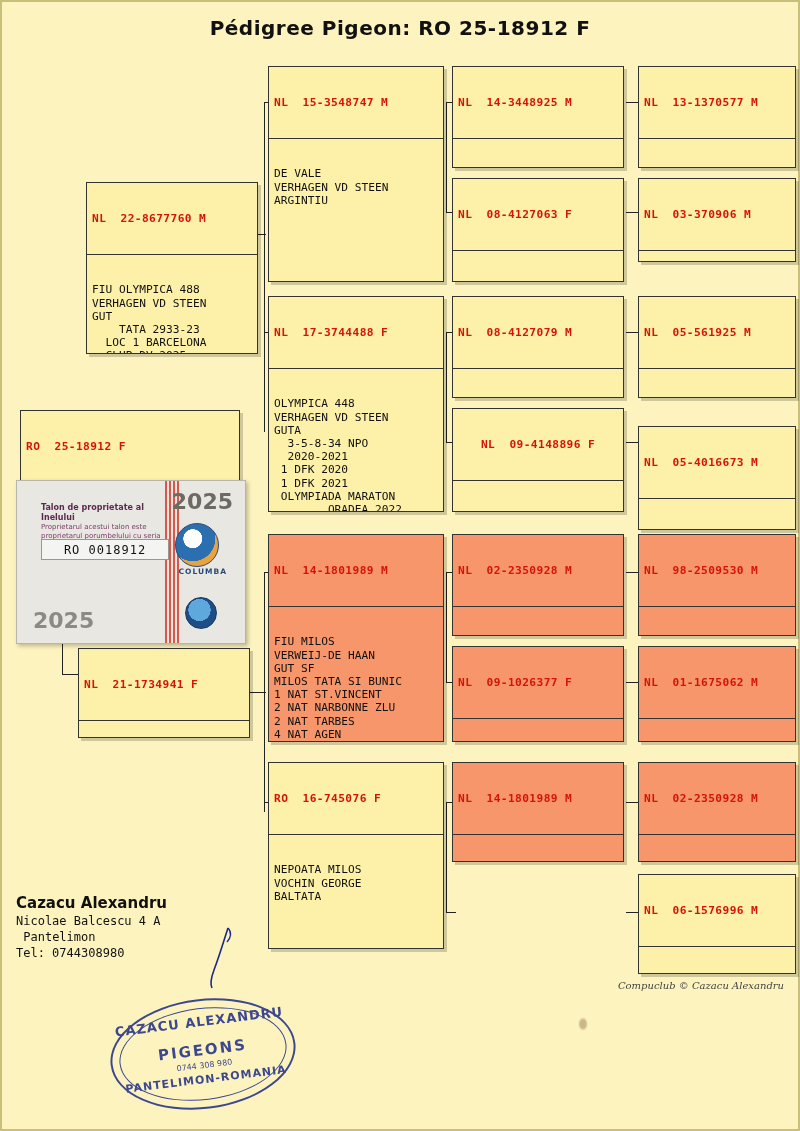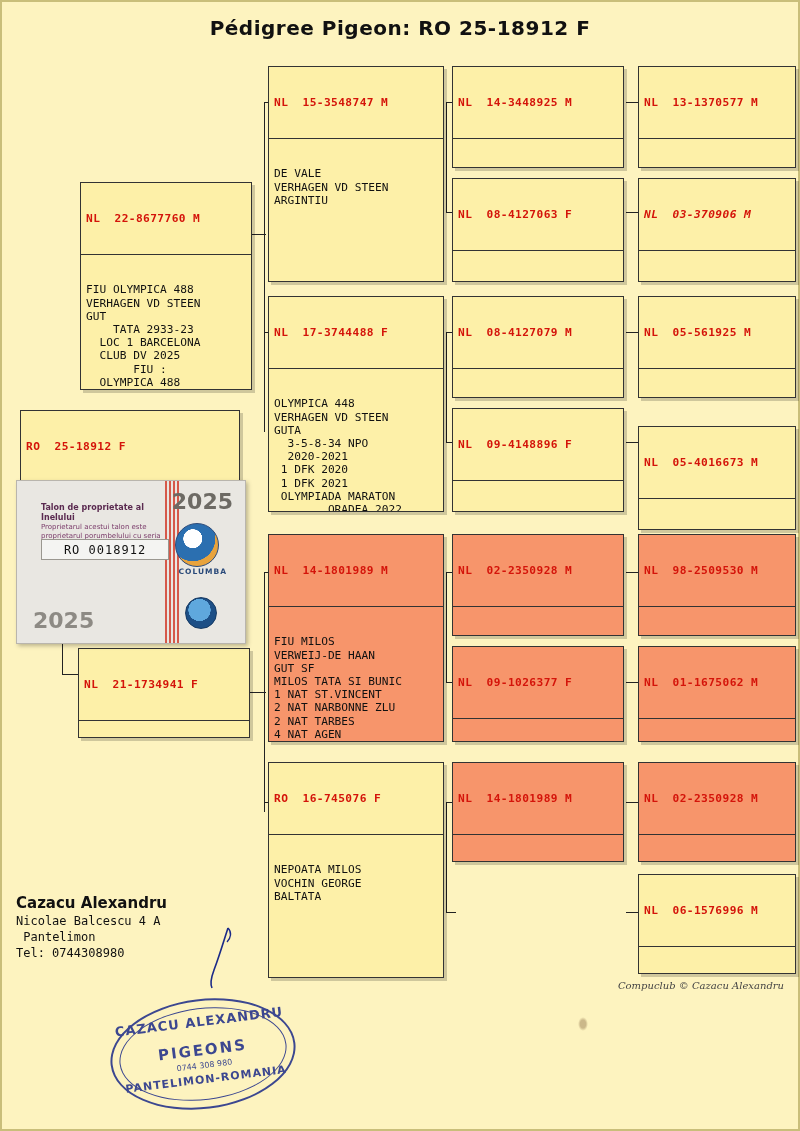--- a/index.html
+++ b/index.html
@@ -193,21 +193,21 @@
   <div class="ln h" style="left:624px;top:680px;width:12px;"></div>
   <div class="ln h" style="left:624px;top:800px;width:12px;"></div>
   <div class="ln h" style="left:624px;top:910px;width:12px;"></div>
 
   <div class="box" style="left:18px;top:408px;width:220px;height:72px;">
     <span class="ring">RO  25-18912 F</span>
     
     
   </div>
 
-  <div class="box" style="left:78px;top:180px;width:172px;height:208px;">
+  <div class="box" style="left:84px;top:180px;width:172px;height:172px;">
     <span class="ring">NL  22-8677760 M</span>
     <div class="sep"></div>
     <span class="txt">FIU OLYMPICA 488
 VERHAGEN VD STEEN
 GUT
     TATA 2933-23
   LOC 1 BARCELONA
   CLUB DV 2025
        FIU :
   OLYMPICA 488
@@ -254,21 +254,21 @@
 2 NAT NARBONNE ZLU
 2 NAT TARBES
 4 NAT AGEN
 4 NAT ST VINCENT
 8 NAT PERPIGNAN
 9 NAT PERPIGNAN
 9 NAT MARSEILLE
 32 NAT PERPIGNAN</span>
   </div>
 
-  <div class="box" style="left:266px;top:760px;width:176px;height:216px;">
+  <div class="box" style="left:266px;top:760px;width:176px;height:187px;">
     <span class="ring">RO  16-745076 F</span>
     <div class="sep"></div>
     <span class="txt">NEPOATA MILOS
 VOCHIN GEORGE
 BALTATA</span>
   </div>
 
   <div class="box" style="left:450px;top:64px;width:172px;height:102px;">
     <span class="ring">NL  14-3448925 M</span>
     <div class="sep"></div>
@@ -286,21 +286,21 @@
          MARATON</span>
   </div>
 
   <div class="box" style="left:450px;top:294px;width:172px;height:102px;">
     <span class="ring">NL  08-4127079 M</span>
     <div class="sep"></div>
     <span class="txt">VERHAGEN VD STEEN
 GUT SF</span>
   </div>
 
-  <div class="box" style="left:450px;top:406px;width:172px;height:104px;">
+  <div class="box" style="left:450px;top:406px;width:172px;height:104px;text-align:center;">
     <span class="ring">NL  09-4148896 F</span>
     <div class="sep"></div>
     <span class="txt">JAN VERSTEGEN
 GUTA BALTATA</span>
   </div>
 
   <div class="box salmon" style="left:450px;top:532px;width:172px;height:102px;">
     <span class="ring">NL  02-2350928 M</span>
     <div class="sep"></div>
     <span class="txt">MILOS
@@ -326,21 +326,21 @@
   <div class="box" style="left:636px;top:64px;width:158px;height:102px;">
     <span class="ring">NL  13-1370577 M</span>
     <div class="sep"></div>
     <span class="txt">H.BROEDERS</span>
     
     
     
     
   </div>
 
-  <div class="box" style="left:636px;top:176px;width:158px;height:104px;font-style:italic;">
+  <div class="box" style="left:636px;top:176px;width:158px;height:84px;">
     <span class="ring">NL  03-370906 M</span>
     <div class="sep"></div>
     <span class="txt">GOEDE KWEEKDOFFER
 VERHAGEN VD STEEN</span>
     
     
     
     
   </div>
 

